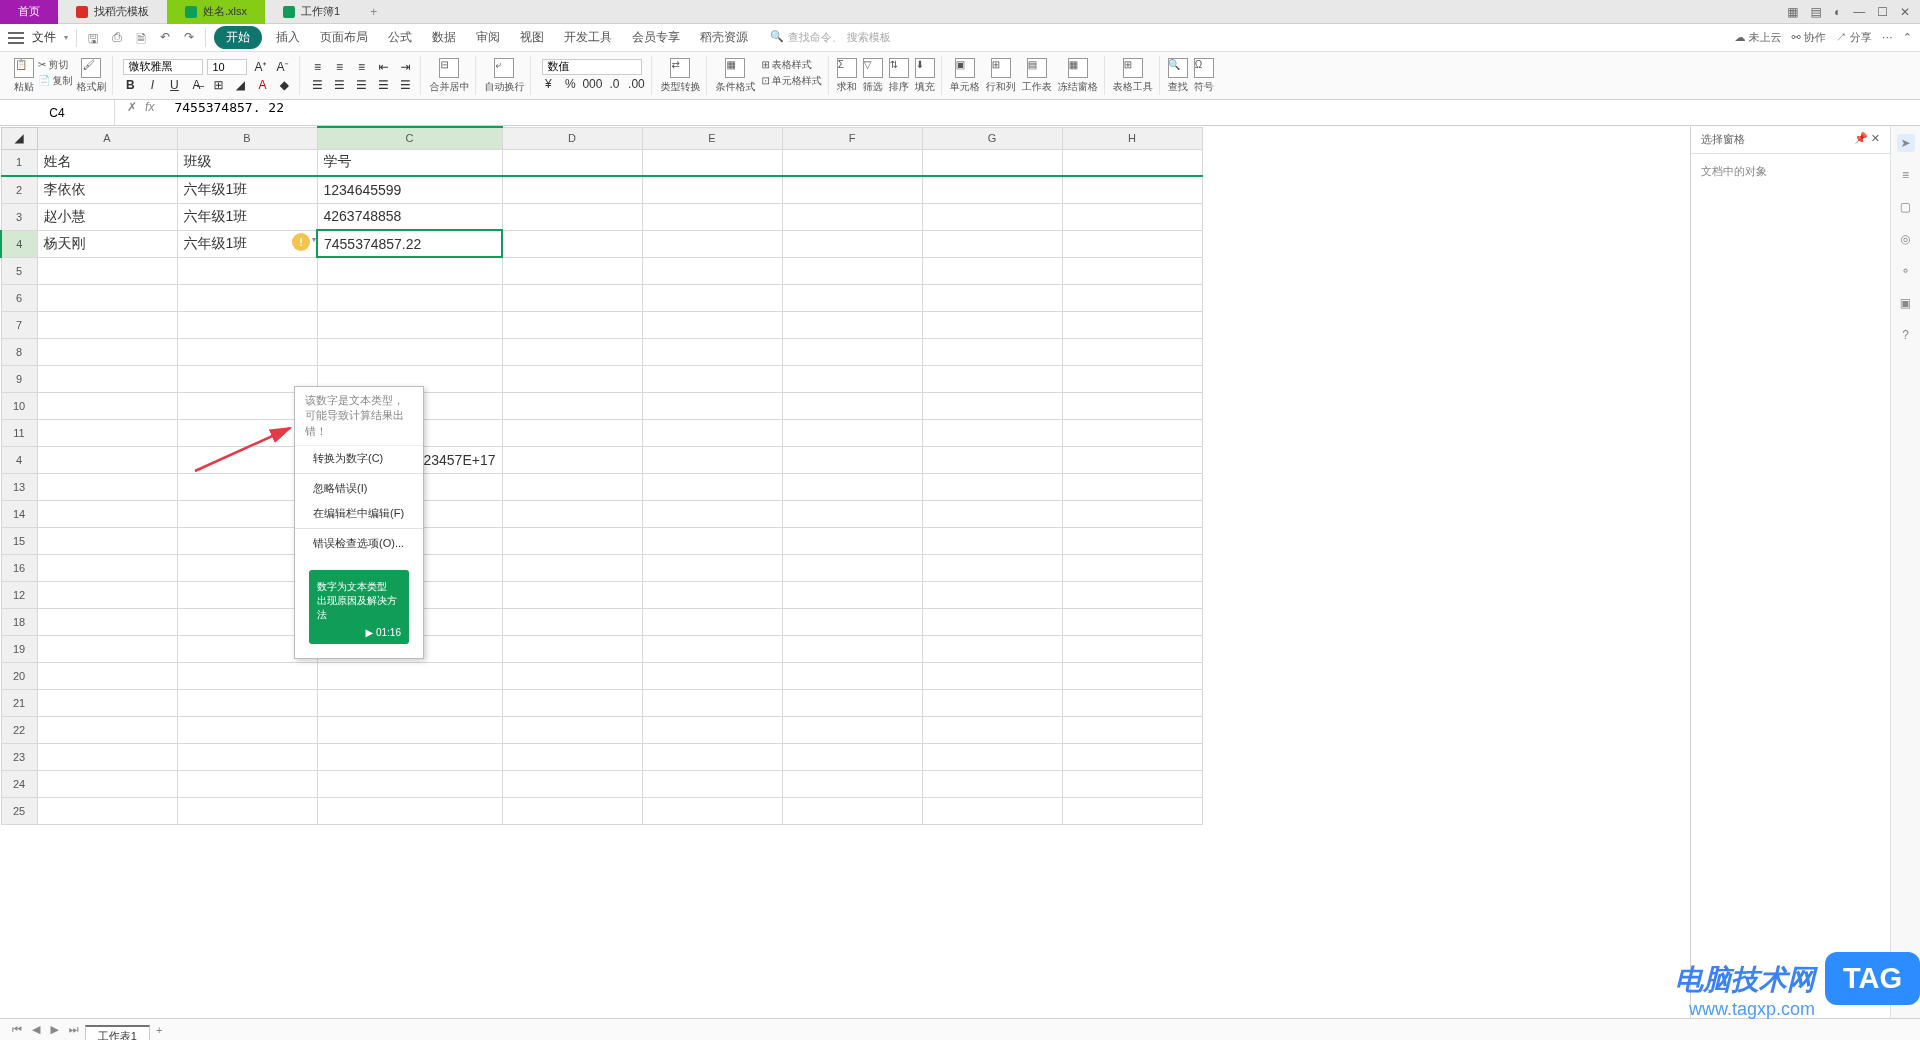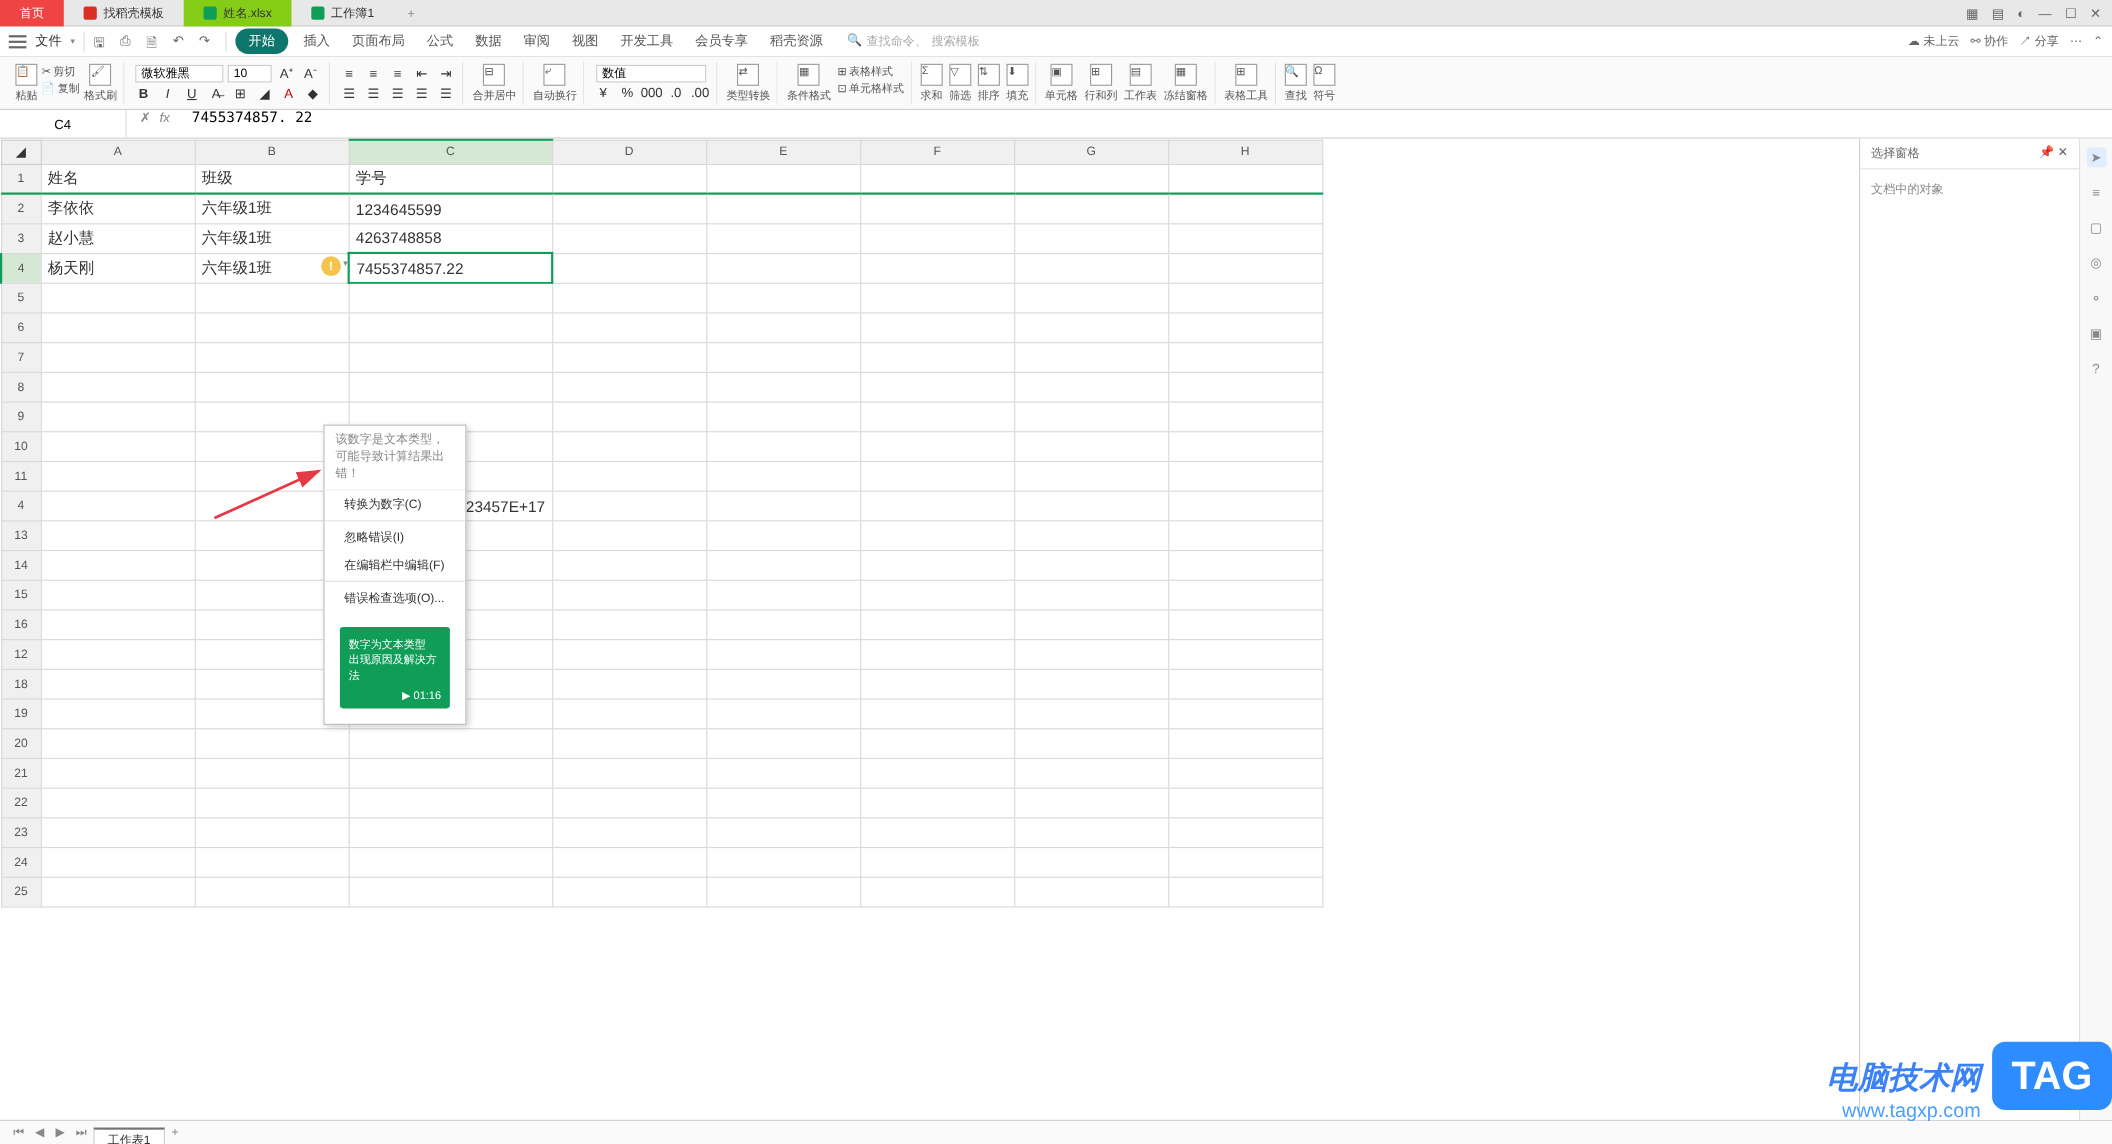--- a/index.html
+++ b/index.html
@@ -1,31 +1,31 @@
 <!DOCTYPE html>
 <html><head>
 <meta charset="utf-8">
 <style>
 * { margin: 0; padding: 0; box-sizing: border-box; font-family: "Microsoft YaHei", sans-serif; }
 body { background: #fff; font-size: 12px; color: #333; overflow: hidden; }
 
 
 .tabs-bar { height: 24px; background: #e8e8e8; display: flex; align-items: center; border-bottom: 1px solid #d0d0d0; }
 .tab { height: 24px; padding: 0 18px; display: flex; align-items: center; gap: 6px; font-size: 11px; }
-.tab.active { background: #ef4444; color: #fff; }
+.tab.active { background: #a21caf; color: #fff; }
 .tab.file { background: #84cc16; }
 .tab .icon { width: 12px; height: 12px; }
 .tab .icon.doc { background: #d93025; border-radius: 2px; }
 .tab .icon.sheet { background: #0f9d58; border-radius: 2px; }
 .tab-plus { padding: 0 12px; color: #888; cursor: pointer; }
 .window-controls { margin-left: auto; display: flex; gap: 12px; padding-right: 10px; color: #666; }
 .window-controls span { cursor: pointer; }
 
 
-.toolbar { height: 28px; display: flex; align-items: center; padding: 0 8px; gap: 8px; border-bottom: 1px solid #e0e0e0; }
+.toolbar { height: 28px; display: flex; align-items: center; padding: 0 8px; gap: 8px; border-bottom: 1px solid #e0e0e0; text-align: center; }
 .menu-icon { width: 16px; height: 12px; display: flex; flex-direction: column; justify-content: space-between; }
 .menu-icon span { height: 2px; background: #666; }
 .file-menu { font-size: 12px; color: #333; }
 .dropdown-arrow { font-size: 8px; color: #888; }
 .toolbar-sep { width: 1px; height: 18px; background: #ddd; }
 .toolbar-icon { width: 16px; height: 16px; color: #666; cursor: pointer; }
 .menu-item { font-size: 12px; color: #555; padding: 0 6px; cursor: pointer; }
 .menu-item.active-start { background: #0f766e; color: #fff; border-radius: 12px; padding: 3px 12px; }
 .search-box { display: flex; gap: 4px; margin-left: 8px; }
 .search-box span { font-size: 11px; color: #aaa; }
@@ -693,14 +693,14 @@
     <span class="sheet-tab active">工作表1</span>
     <span class="sheet-nav">+</span>
   </div>
 </div>
 
 <div class="watermark-wrap">
   <div class="watermark-text">
     <div class="title" style="font-size:28px;font-weight:bold;color:#3b82f6;font-style:italic;margin-top:25px;">电脑技术网</div>
     <div class="url" style="font-size:18px;color:#4a9eff;">www.tagxp.com</div>
   </div>
-  <div style="background:#2d8cff;color:#fff;font-size:36px;font-weight:bold;padding:10px 18px;border-radius:12px;">TAG</div>
+  <div style="background:#2d8cff;color:#fff;font-size:29px;font-weight:bold;padding:10px 18px;border-radius:12px;">TAG</div>
 </div>
 
 </body></html>

